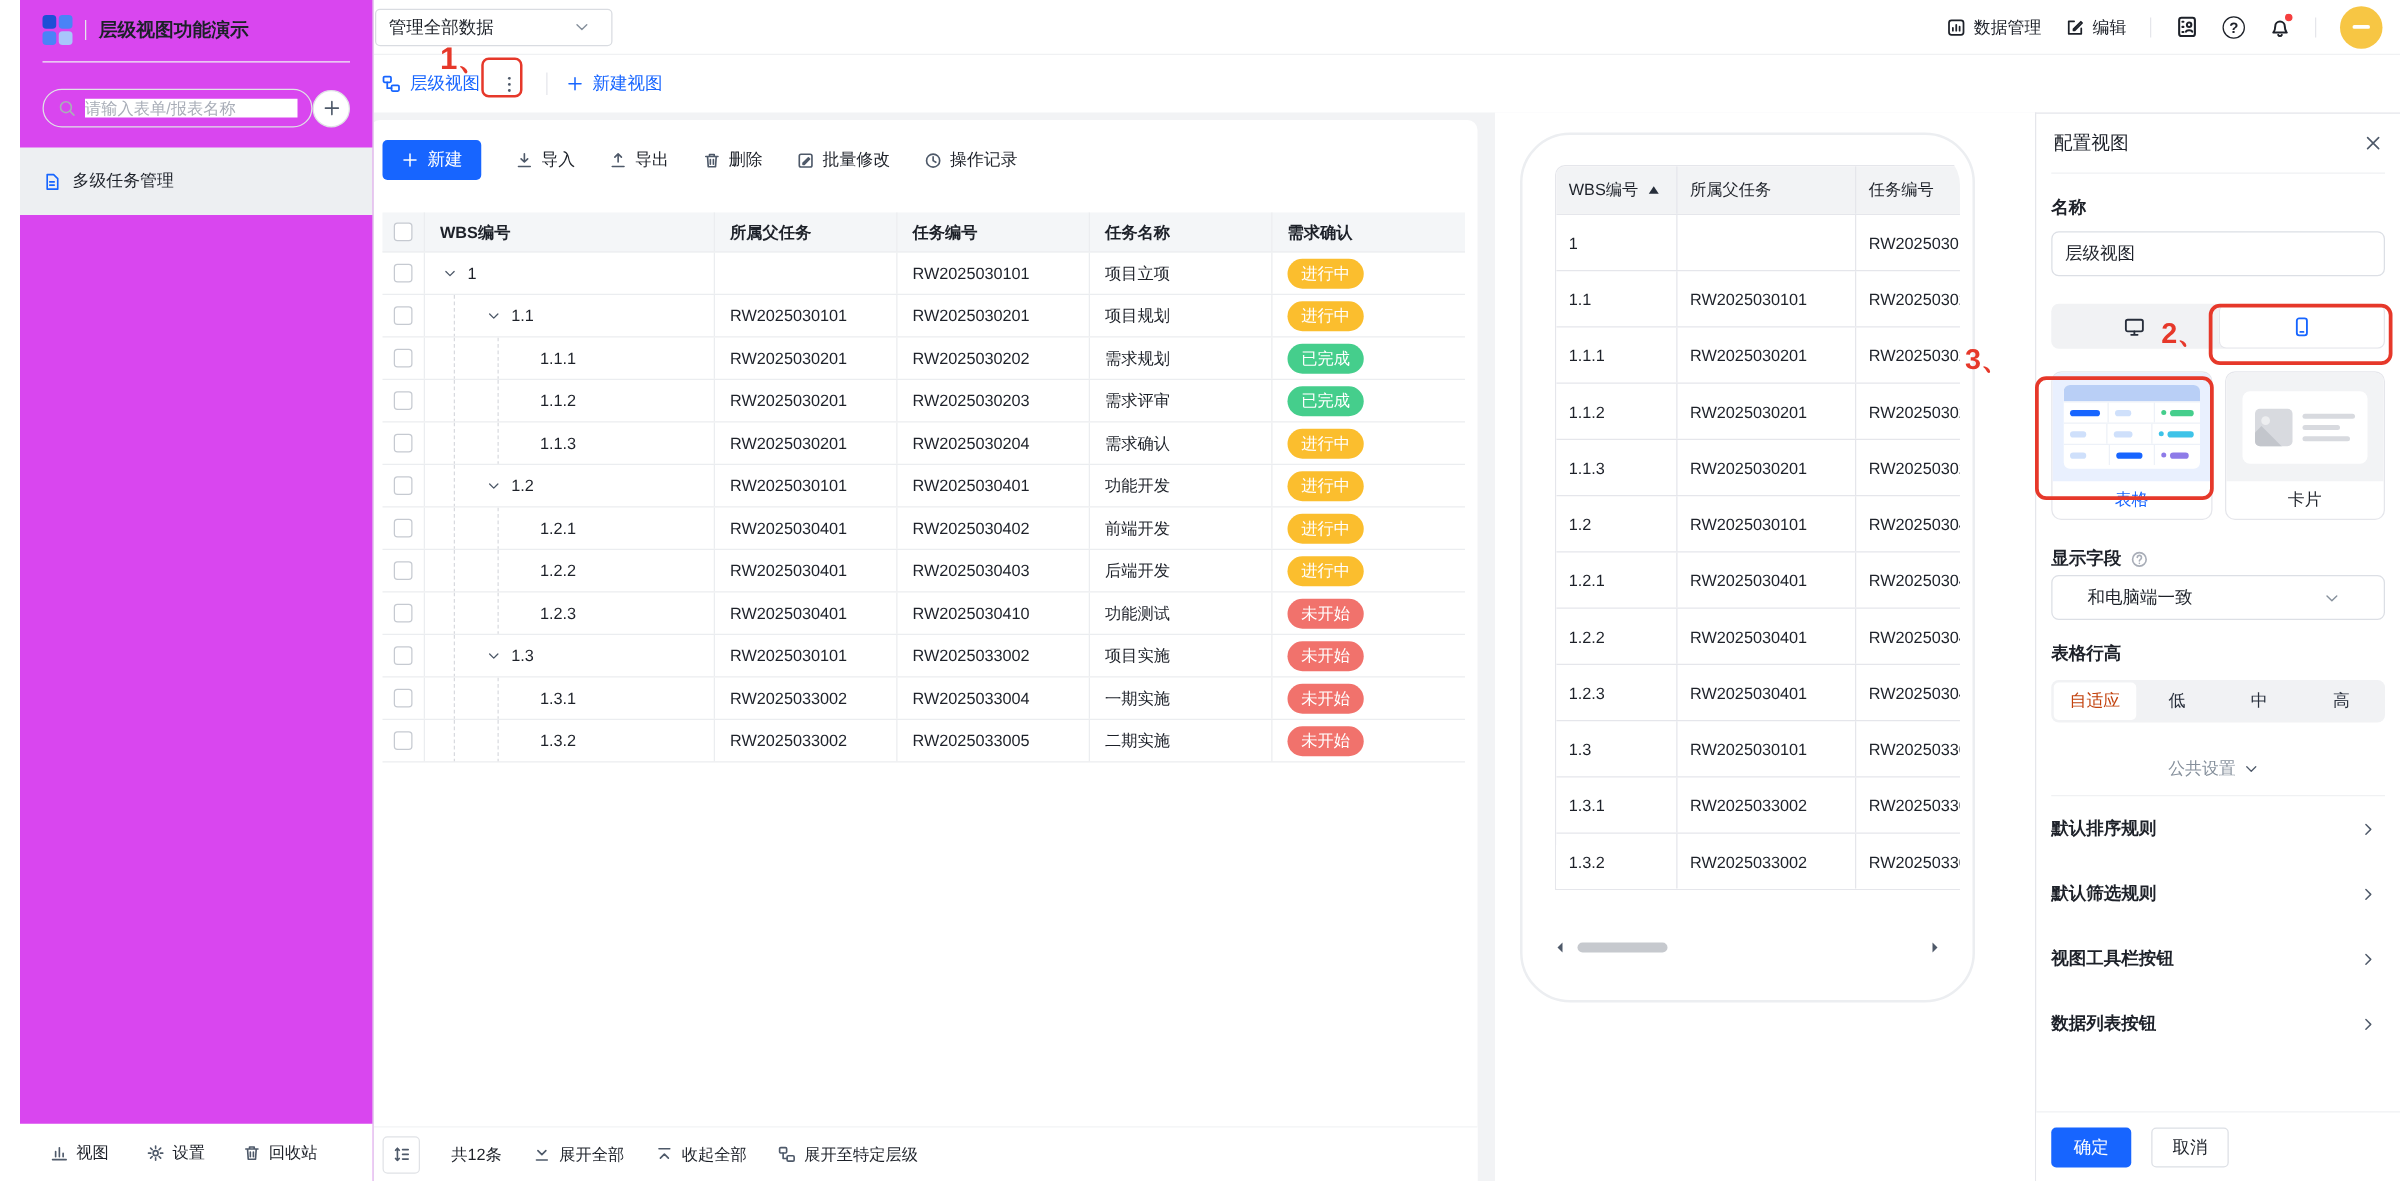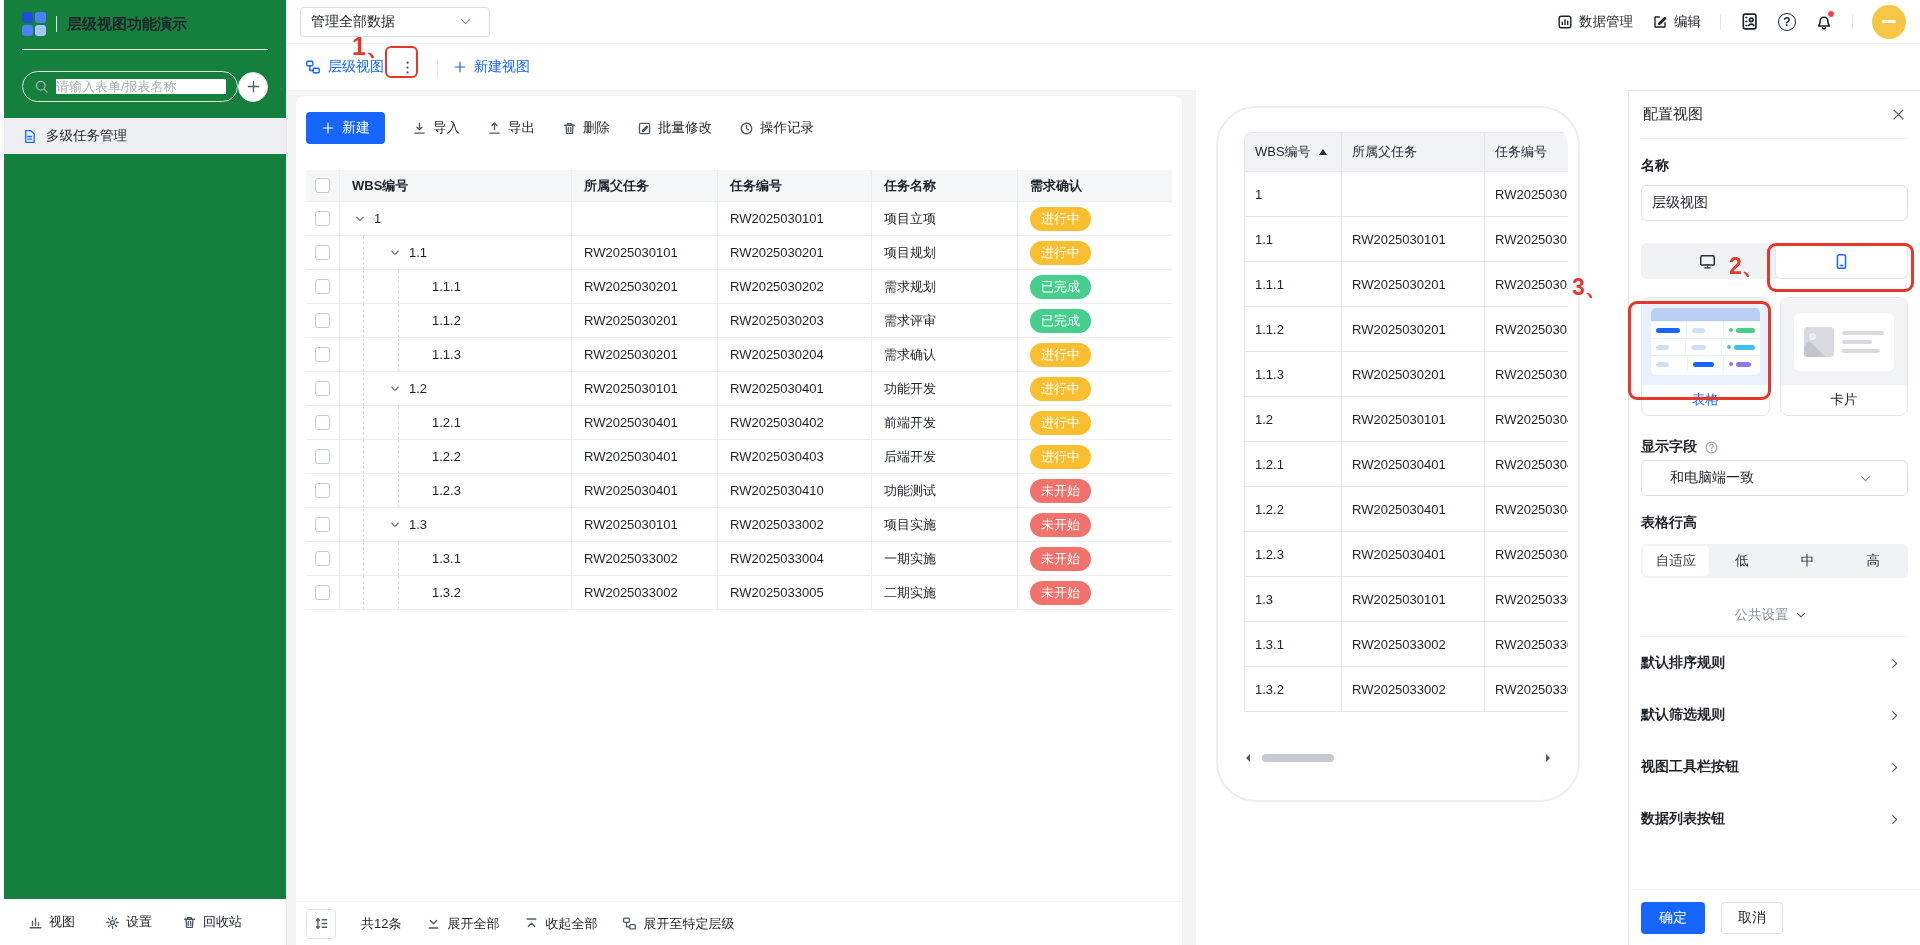--- a/index.html
+++ b/index.html
@@ -2,34 +2,34 @@
 <html><head>
 <meta charset="utf-8">
 <style>
   *{margin:0;padding:0;box-sizing:border-box}
   body{background:#ddd}
   #page{position:relative;width:1920px;height:945px;background:#fff;overflow:hidden;
         font-family:"Liberation Sans","DejaVu Sans",sans-serif;color:#1D2129;font-size:14px}
   svg{display:block}
 
   
-  .sidebar{position:absolute;left:4px;top:0;width:283px;height:945px;background:#15803d;border-right:1px solid #E8EAEE;z-index:2}
+  .sidebar{position:absolute;left:16px;top:0;width:283px;height:945px;background:#d946ef;border-right:1px solid #E8EAEE;z-index:2}
   .brand{display:flex;align-items:center;gap:10px;padding:12px 0 0 18px}
   .logo{width:24px;height:24px;display:grid;grid-template-columns:11px 11px;grid-template-rows:11px 11px;gap:2px}
   .logo i{border-radius:3px}
   .brand-div{width:1px;height:16px;background:#E5E6EB}
   .brand-title{font-size:15px;font-weight:bold}
   .side-rule{margin:13px 18px 0;border-top:1px solid #F0F1F3}
   .search-row{display:flex;align-items:center;margin:21px 18px 0}
   .search-box{flex:1;height:31px;border:1px solid #E0E2E6;border-radius:16px;display:flex;align-items:center;gap:7px;padding:0 11px;color:#A9AEB8}
   .search-box input{border:none;outline:none;width:100%;font-size:13px;color:#1D2129;font-family:inherit}
   .search-box input::placeholder{color:#A9AEB8}
   .add-form-btn{width:30px;height:30px;border:1px solid #E0E2E6;border-radius:50%;display:flex;align-items:center;justify-content:center;color:#4E5969;background:#fff;flex:none}
   .side-menu{margin-top:16px}
-  .side-item{height:36px;display:flex;align-items:center;gap:9px;padding:0 18px;font-size:13.5px;cursor:default}
+  .side-item{height:54px;display:flex;align-items:center;gap:9px;padding:0 18px;font-size:13.5px;cursor:default}
   .side-item.active{background:#EDEFF2}
   .sicon{color:#1765FF;display:flex}
   .side-footer{position:absolute;left:0;right:0;bottom:0;height:46px;display:flex;align-items:center;gap:30px;padding:0 24px;background:#fff}
   .foot-link{display:flex;align-items:center;gap:6px;font-size:13px}
   .foot-link .fic{color:#4E5969;display:flex}
 
   
   .topbar{position:absolute;left:283px;top:0;width:1637px;height:44px;background:#fff;border-bottom:1px solid #F0F1F3;display:flex;align-items:center;padding:0 14px 0 17px}
   .scope-select{width:190px;height:30px;border:1px solid #D9DCE1;border-radius:4px;display:flex;align-items:center;justify-content:space-between;padding:0 10px;font-size:14px;background:#fff}
   .scope-select .chev{color:#86909C;display:flex}
@@ -124,21 +124,21 @@
   .imgph i{position:absolute;left:5px;top:6px;width:7px;height:7px;border-radius:50%;background:#EDEEF0}
   .imgph u{position:absolute;left:-4px;bottom:-6px;width:24px;height:16px;background:#c3c6cc;transform:rotate(45deg)}
   .glines{display:flex;flex-direction:column;gap:5px;flex:1}
   .gl{height:4px;background:#D8DADF;border-radius:2px}
   .cp-field-row{margin-top:22px;display:flex;align-items:center;gap:7px}
   .help-ic{color:#A9AEB8;display:flex}
   .cp-select{margin-top:4px;height:36px;border:1px solid #DCDFE5;border-radius:6px;display:flex;align-items:center;justify-content:space-between;padding:0 28px;font-size:14px}
   .cp-select .chev{color:#86909C;display:flex}
   .seg-ctrl{margin-top:12px;height:34px;background:#F1F2F4;border-radius:6px;display:flex;padding:2px}
   .seg-opt{flex:1;display:flex;align-items:center;justify-content:center;font-size:13.5px;color:#272E3B}
-  .seg-opt.sel{background:#fff;border-radius:4px;color:#404040}
+  .seg-opt.sel{background:#fff;border-radius:4px;color:#c2410c}
   .common-set{margin-top:28px;display:flex;align-items:center;justify-content:center;gap:4px;color:#86909C;font-size:13.5px}
   .common-set .chev{display:flex}
   .cp-rule{margin-top:12px;border-top:1px solid #F0F1F3}
   .cp-section{height:52px;display:flex;align-items:center;justify-content:space-between;font-size:14px;font-weight:bold}
   .cp-section .chev{color:#4E5969;display:flex}
   .cp-footer{position:absolute;left:0;right:0;bottom:0;height:56px;border-top:1px solid #F0F1F3;display:flex;align-items:center;gap:16px;padding:0 12px;background:#fff}
   .btn-ok{height:32px;padding:0 18px;background:#1765FF;color:#fff;border:none;border-radius:4px;font-size:14px;font-family:inherit}
   .btn-cancel{height:32px;padding:0 16px;background:#fff;color:#1D2129;border:1px solid #DCDFE5;border-radius:4px;font-size:14px;font-family:inherit}
 
   

